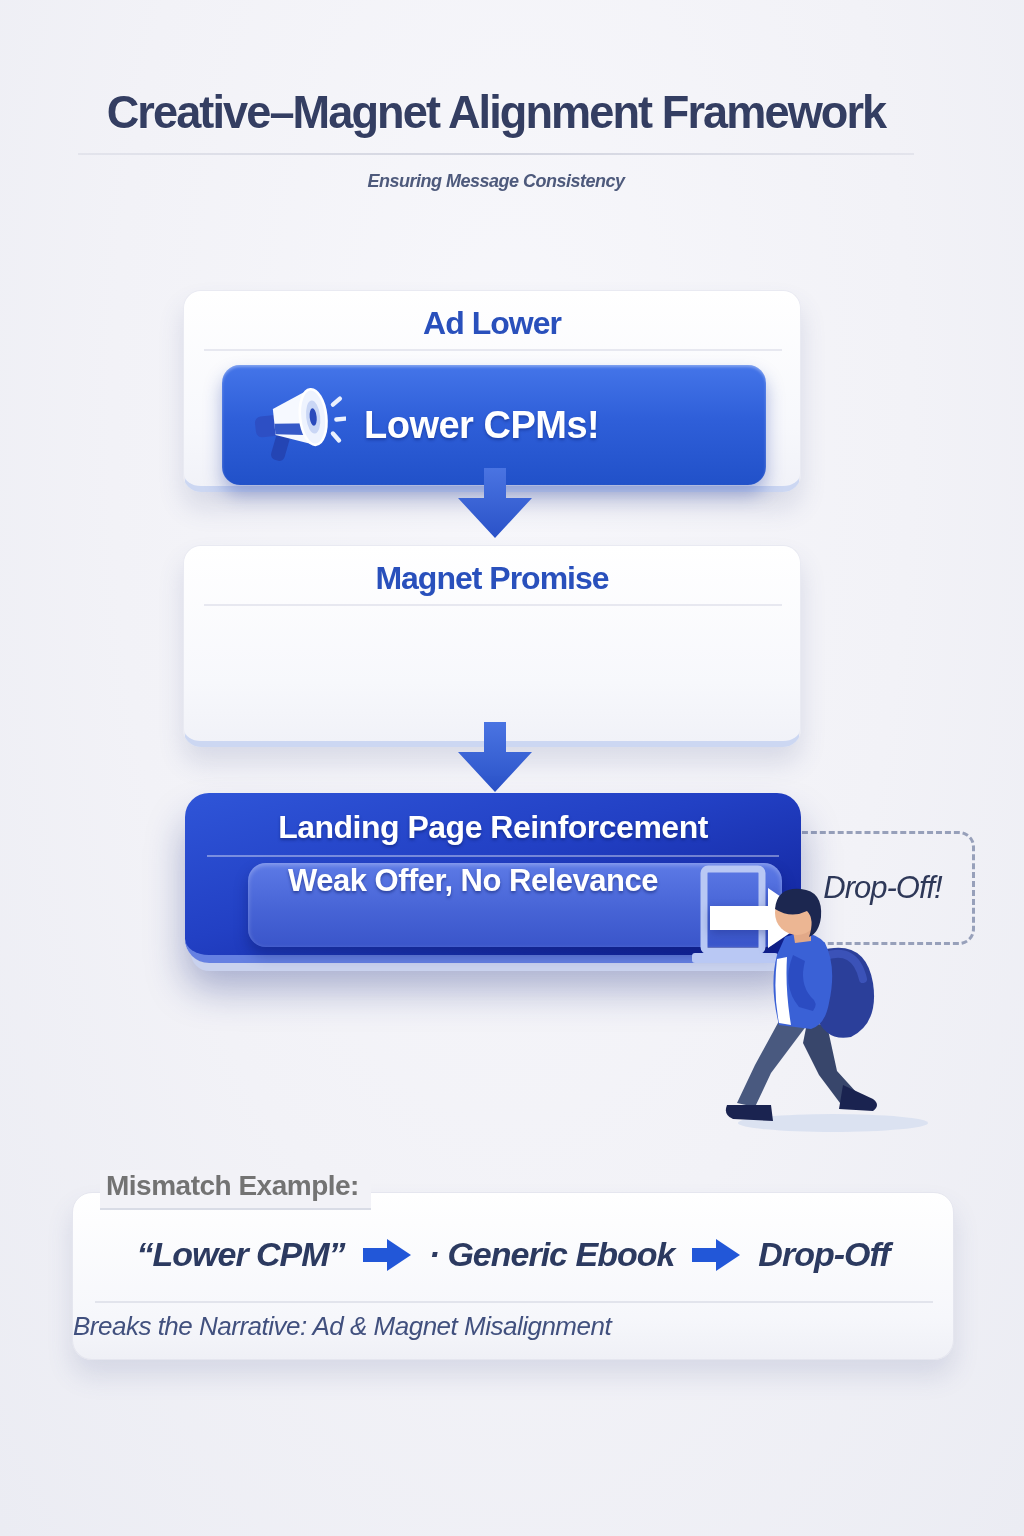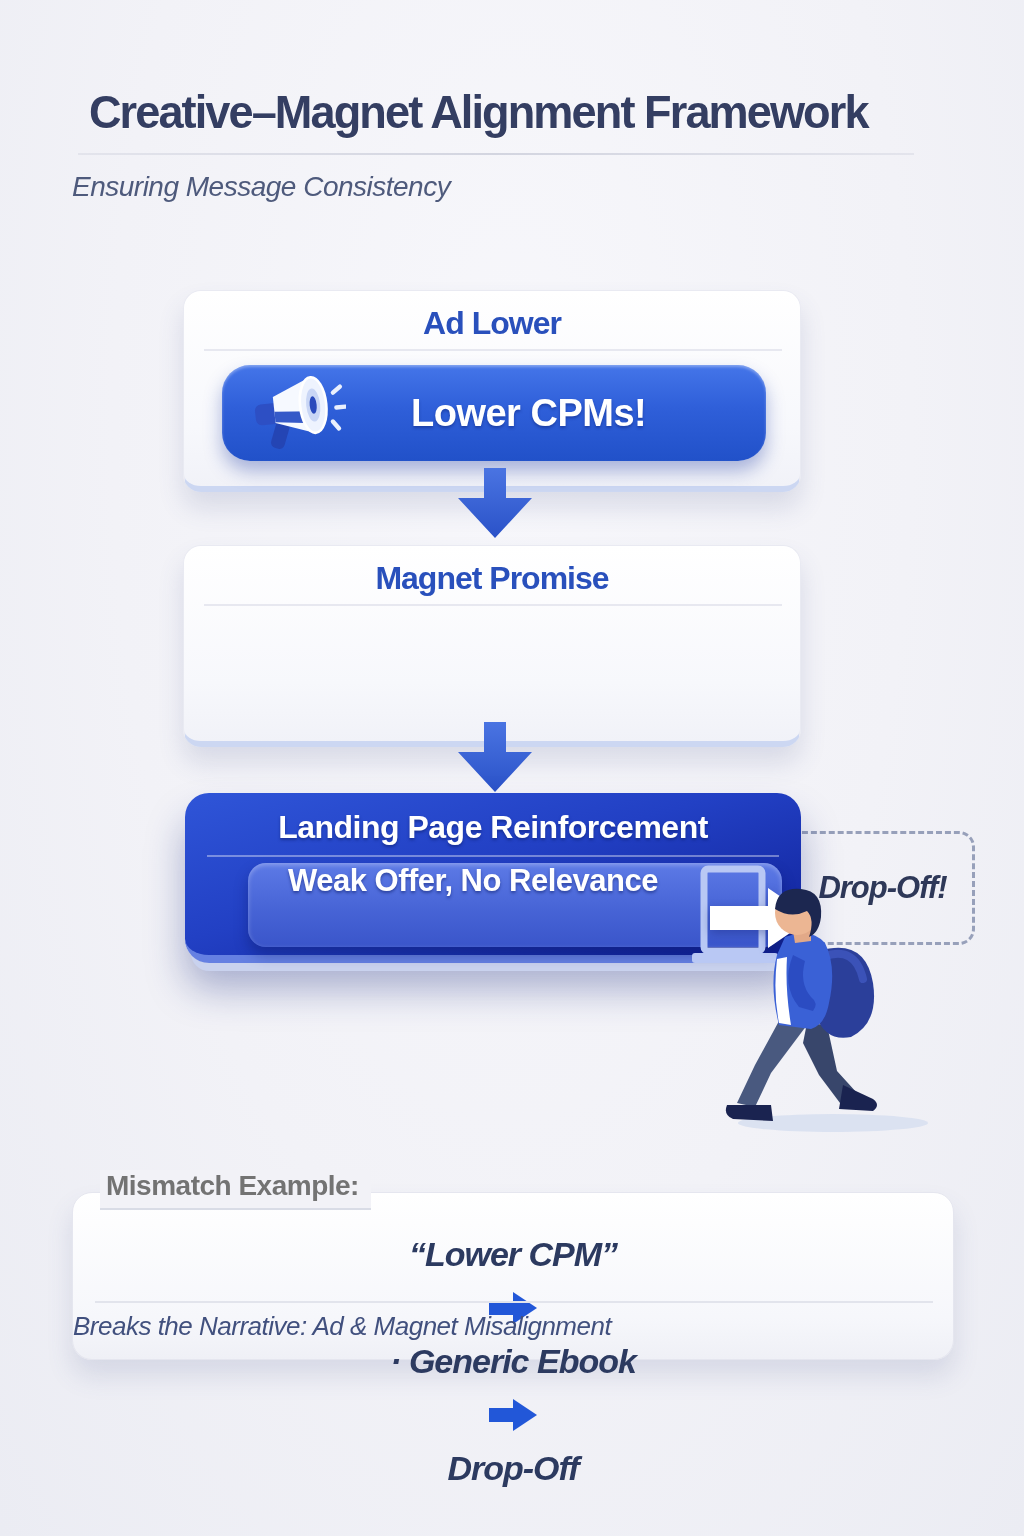--- a/index.html
+++ b/index.html
@@ -3,46 +3,46 @@
 <meta charset="utf-8">
 <style>
   * { margin:0; padding:0; box-sizing:border-box; }
   html,body { background:#e9eaf1; }
   .canvas {
     position:relative; width:1024px; height:1536px; margin:0 auto;
     background: radial-gradient(ellipse at 50% 28%, #f7f7fb 0%, #f2f2f7 55%, #ebecf3 100%);
     font-family:"Liberation Sans", sans-serif; overflow:hidden;
   }
   
-  .hdr { position:absolute; left:72px; top:84px; width:848px; text-align:left; }
+  .hdr { position:absolute; left:72px; top:84px; width:848px; text-align:center; }
   .hdr h1 {
     font-size:47px; font-weight:bold; letter-spacing:-2px; color:#343e62;
     transform:scaleX(.96); transform-origin:center;
     text-shadow:0 1px 1px rgba(255,255,255,.8);
   }
   .hdr .rule { margin:14px auto 0; width:836px; height:2px; background:linear-gradient(90deg,#e3e4ec,#d3d5e0,#e3e4ec); }
-  .hdr .sub { margin-top:16px; font-size:28px; font-style:italic; color:#4e5a7c; letter-spacing:-.5px; }
+  .hdr .sub { margin-top:16px; font-size:18px; font-style:italic; color:#4e5a7c; letter-spacing:-.5px;font-weight:bold; }
 
   
   .card-light {
     position:absolute; left:183px; width:618px; height:202px;
     background:linear-gradient(180deg,#ffffff 0%, #f7f8fc 70%, #f1f2f8 100%);
     border:1px solid #e9eaf2; border-bottom:6px solid #ccd7f2; border-radius:18px;
     box-shadow:0 16px 26px rgba(75,85,140,.16);
   }
   .card-light .chead {
     position:absolute; top:14px; left:0; width:100%; text-align:center;
     font-size:32px; font-weight:bold; letter-spacing:-1px; color:#2950bc;
   }
   .card-light .cdiv { position:absolute; top:58px; left:20px; width:578px; height:2px; background:#e7e8f0; }
   .pill {
-    position:absolute; left:38px; top:74px; width:544px; height:96px; border-radius:28px;
+    position:absolute; left:38px; top:74px; width:544px; height:120px; border-radius:18px;
     background:linear-gradient(180deg,#4475e9 0%, #2f5fd9 45%, #2151c9 100%);
     box-shadow:0 10px 18px rgba(25,55,160,.35), inset 0 2px 3px rgba(255,255,255,.35);
-    display:flex; align-items:center;gap:47px;
+    display:flex; align-items:center;
   }
   .pill .plabel {
     color:#ffffff; font-weight:bold; font-size:38px; letter-spacing:-.5px;
     text-shadow:0 2px 3px rgba(12,32,110,.45); margin-left:18px;
   }
   .pill .icon { margin-left:28px; flex:0 0 auto; }
 
   
   .down-arrow { position:absolute; left:455px; width:80px; height:70px; }
 
@@ -72,39 +72,39 @@
   }
   .door { position:absolute; left:690px; top:863px; width:92px; height:104px; }
   .exit-arrow { position:absolute; left:710px; top:886px; width:106px; height:64px; filter:drop-shadow(0 3px 5px rgba(20,35,110,.35)); }
 
   
   .dropoff {
     position:absolute; left:793px; top:831px; width:182px; height:114px;
     border:3px dashed #97a0ba; border-left:none; border-radius:0 16px 16px 0;
     display:flex; align-items:center; justify-content:center;
   }
-  .dropoff .dtext { font-size:31px; font-weight:bold; font-style:italic; color:#2e3858; letter-spacing:-1px; }
+  .dropoff .dtext { font-size:31px; font-weight:normal; font-style:italic; color:#2e3858; letter-spacing:-1px; }
 
   .person { position:absolute; left:715px; top:875px; width:250px; height:262px; }
 
   
   .mis-card {
     position:absolute; left:72px; top:1192px; width:882px; height:168px;
     background:linear-gradient(180deg,#ffffff 0%, #f6f7fb 75%, #eff0f6 100%);
     border:1px solid #e5e6ef; border-radius:20px;
     box-shadow:0 16px 26px rgba(75,85,140,.15);
   }
   .mis-label {
     position:absolute; left:100px; top:1170px; padding:0 12px 6px 6px;
     background:#f2f2f7; font-size:28px; font-weight:bold; letter-spacing:-.5px; color:#737373;
     border-bottom:2px solid #d9dce6;
   }
   .mis-flow {
     position:absolute; left:0; top:42px; width:100%;
-    display:flex; align-items:center; justify-content:center; gap:18px;flex-direction:column;
+    display:flex; align-items:center; justify-content:center; gap:18px;
   }
   .mis-flow .step { font-size:34px; font-weight:bold; font-style:italic; letter-spacing:-1px; color:#2c3a60; }
   .mis-flow svg { flex:0 0 auto; }
   .mis-div { position:absolute; left:22px; top:108px; width:838px; height:2px; background:#e2e4ec; }
   .mis-note {
     position:absolute; left:0; top:118px; width:100%; text-align:left;
     font-size:26px; font-style:italic; color:#41507e; letter-spacing:-.5px;
   }
 </style>
 </head>

